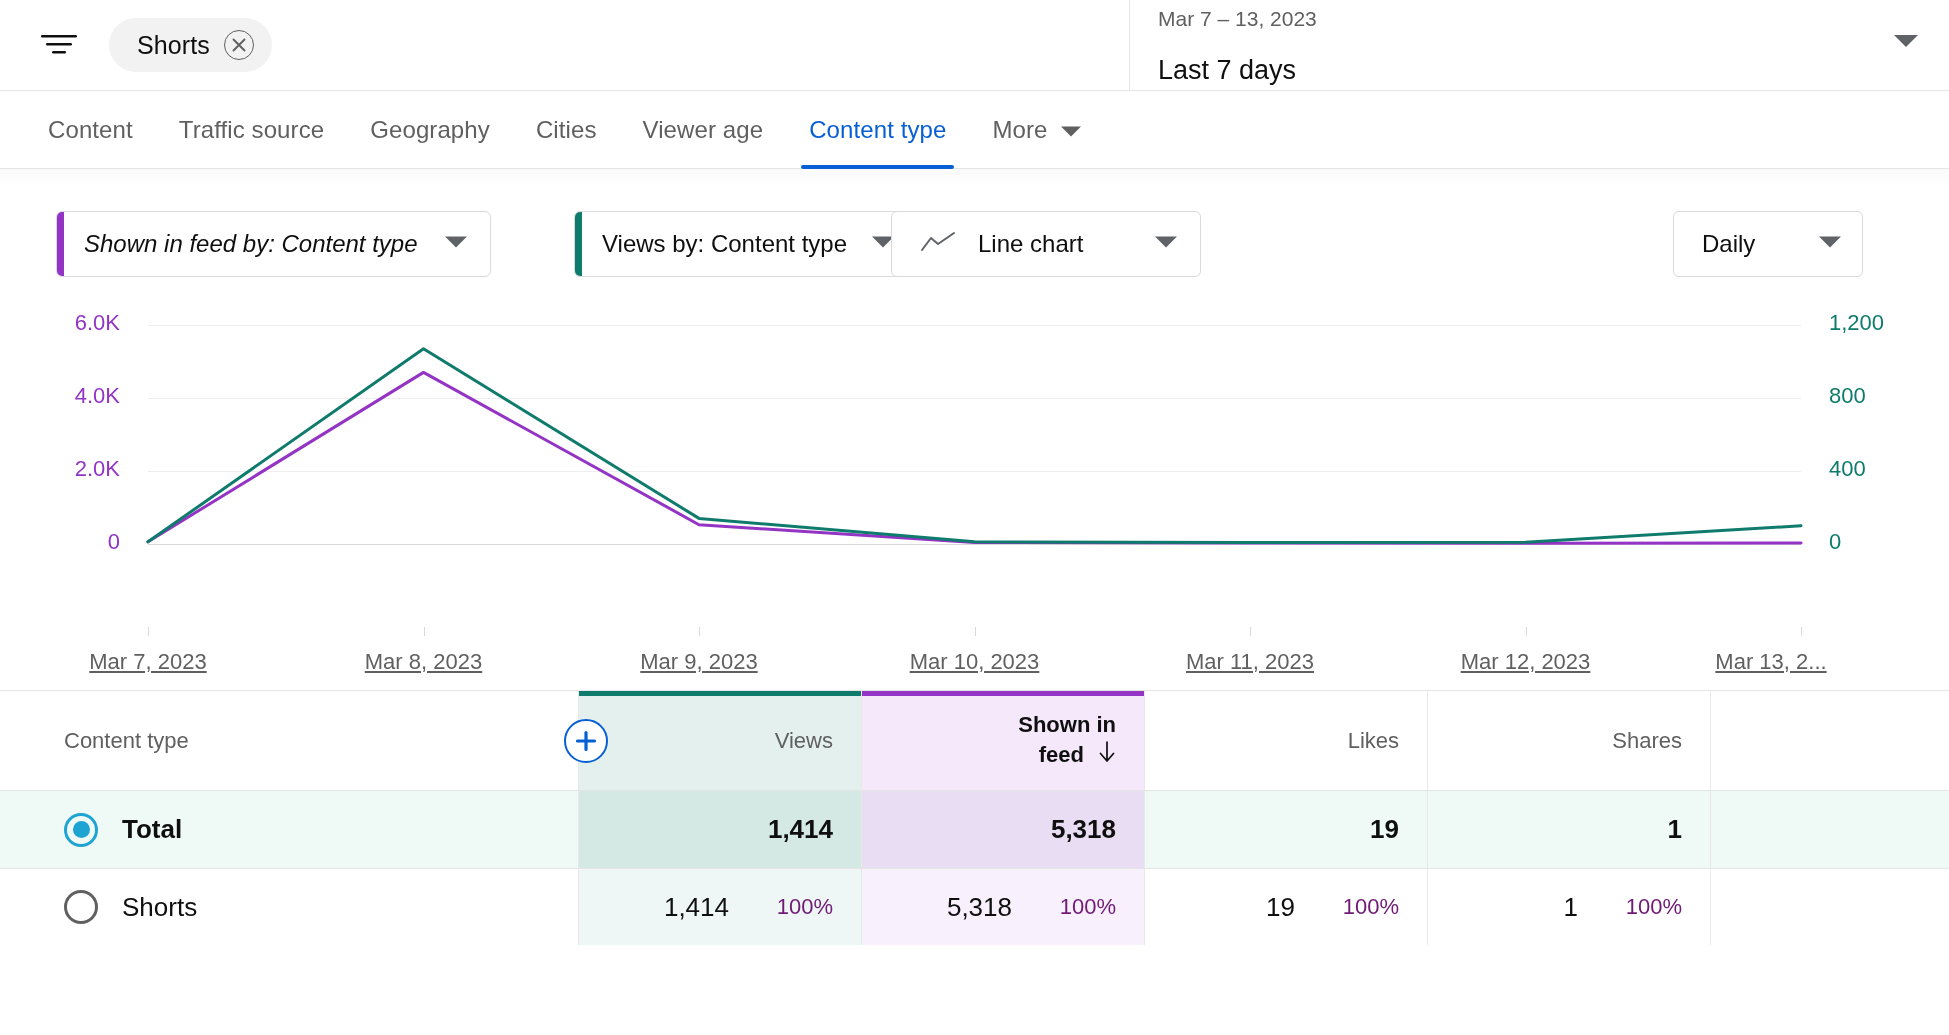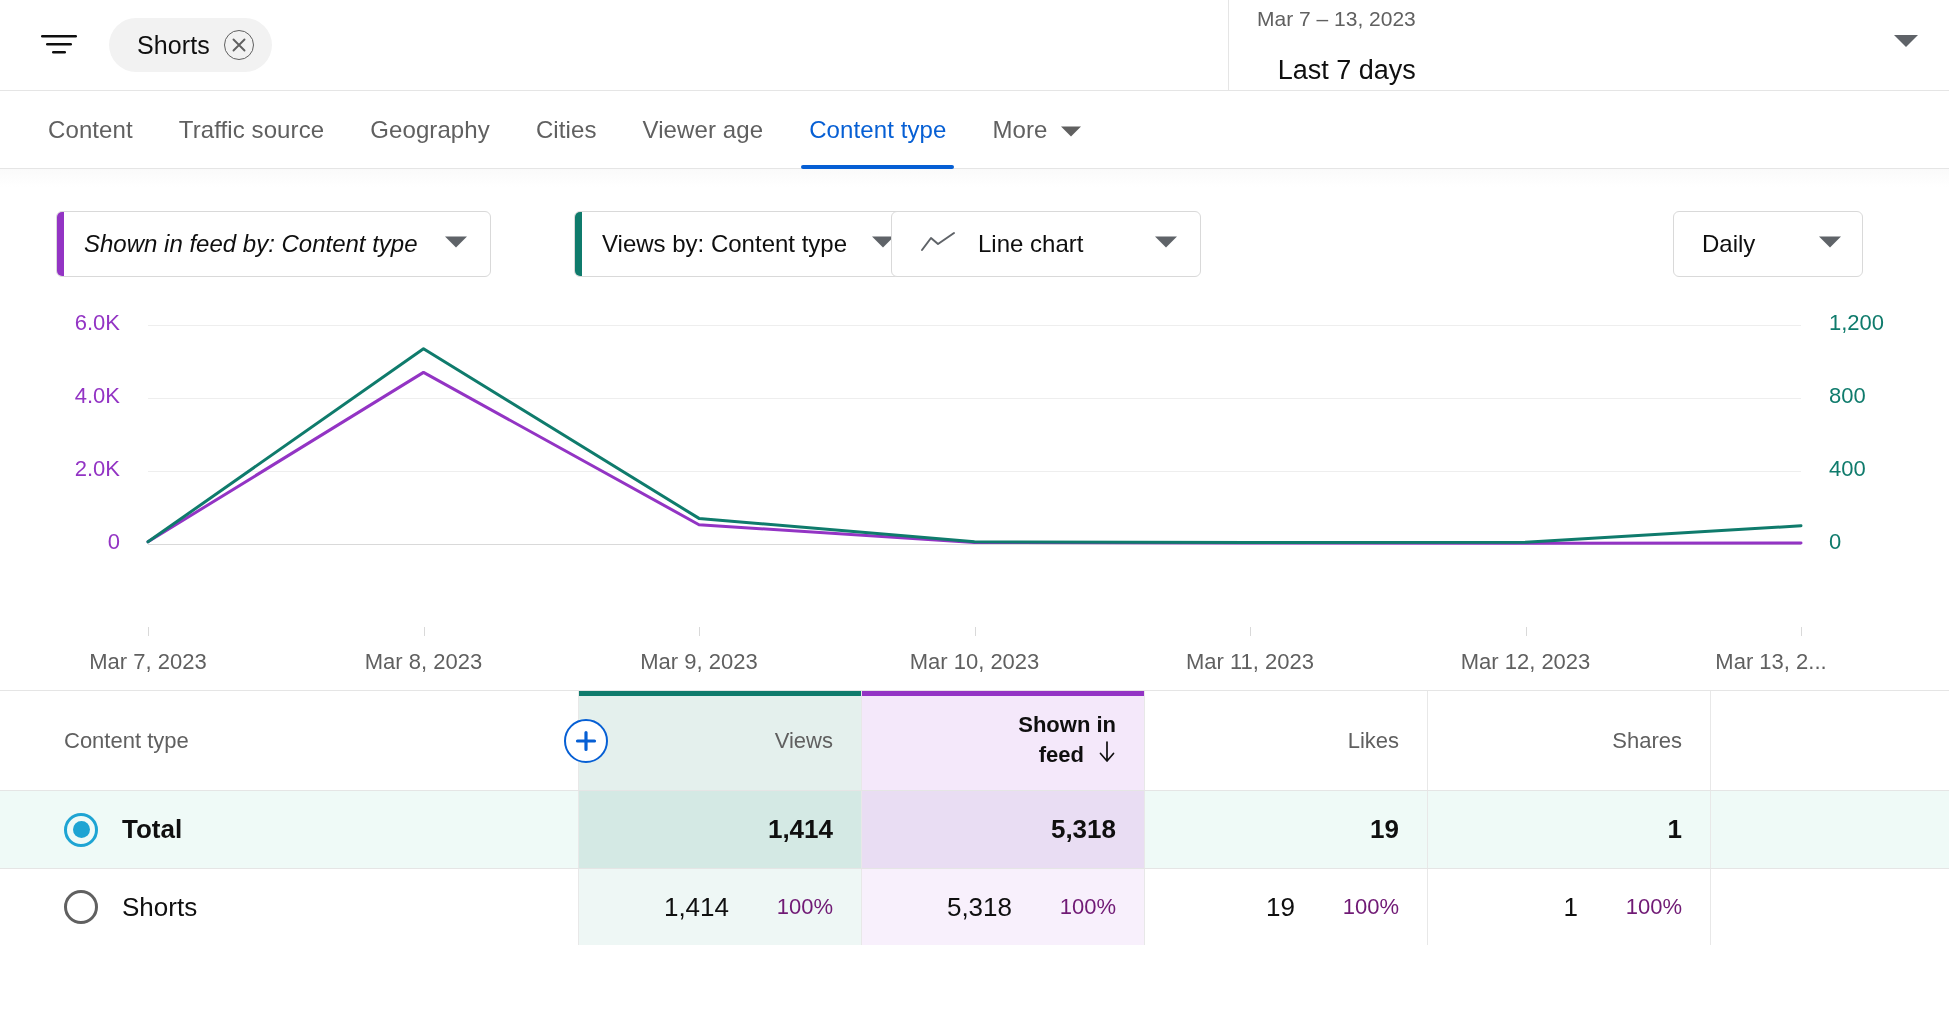--- a/index.html
+++ b/index.html
@@ -29,23 +29,23 @@
     display: flex; align-items: center; gap: 14px;
     cursor: pointer;
   }
   .chip-label { font-size: 25px; color: #0f0f0f; letter-spacing: .1px; }
   .chip-x {
     width: 30px; height: 30px; border: 1.7px solid #606060; border-radius: 50%;
     display: flex; align-items: center; justify-content: center;
     cursor: pointer; flex-shrink: 0;
   }
   .daterange {
-    position: absolute; right: 0; top: 0; width: 721px; height: 91px;
+    position: absolute; right: 0; top: 0; width: 820px; height: 91px;
     border-left: 1px solid #e5e5e5;
-    display: flex; align-items: center; cursor: pointer; text-align: right;
+    display: flex; align-items: center; cursor: pointer;
   }
   .dr-text { margin-left: 28px; }
   .dr-sub { font-size: 21px; color: #606060; line-height: 30px; }
   .dr-main { font-size: 27px; color: #0f0f0f; line-height: 36px; margin-top: 18px; }
   .dr-caret { position: absolute; right: 30px; top: 33px; }
 
   
   .tabbar {
     position: absolute; top: 91px; left: 0; width: 1949px; height: 78px;
     border-bottom: 1px solid #e5e5e5;
@@ -90,21 +90,21 @@
   #sel-charttype .ps-caret { margin-left: auto; }
 
   
   .chart-area { position: absolute; top: 294px; left: 0; width: 1949px; height: 325px; }
   .ytick { position: absolute; font-size: 22px; }
   .ytick.left { right: auto; left: 0; width: 120px; text-align: right; color: #9334c4; }
   .ytick.right { left: auto; right: 0; width: 120px; text-align: left; color: #0f7b6c; }
   .gridline { position: absolute; left: 148px; right: 148px; height: 1px; background: #eeeeee; }
   .xaxis-line { position: absolute; left: 148px; right: 148px; height: 1px; background: #d9d9d9; }
   .xlabels { position: absolute; top: 627px; left: 0; width: 1949px; height: 56px; }
-  .xlabel { position: absolute; font-size: 22px; color: #606060; transform: translateX(-50%); white-space: nowrap; }
+  .xlabel { position: absolute; font-size: 22px; color: #606060; transform: translateX(-50%); white-space: nowrap; text-decoration: underline; }
   .xtick { position: absolute; width: 1px; height: 9px; background: #d9d9d9; }
 
   
   .table { position: absolute; top: 690px; left: 0; width: 1949px; border-top: 1px solid #e5e5e5; }
   .trow { display: flex; width: 1949px; align-items: stretch; }
   .thead { height: 100px; border-bottom: 1px solid #e5e5e5; }
   .c-name { width: 578px; flex-shrink: 0; display: flex; align-items: center; padding-left: 64px; position: relative; }
   .c-num { width: 283px; flex-shrink: 0; display: flex; align-items: center; justify-content: flex-end;
     padding-right: 28px; border-left: 1px solid #e8e8e8; position: relative; }
   .c-last { flex: 1; border-left: 1px solid #e8e8e8; }

